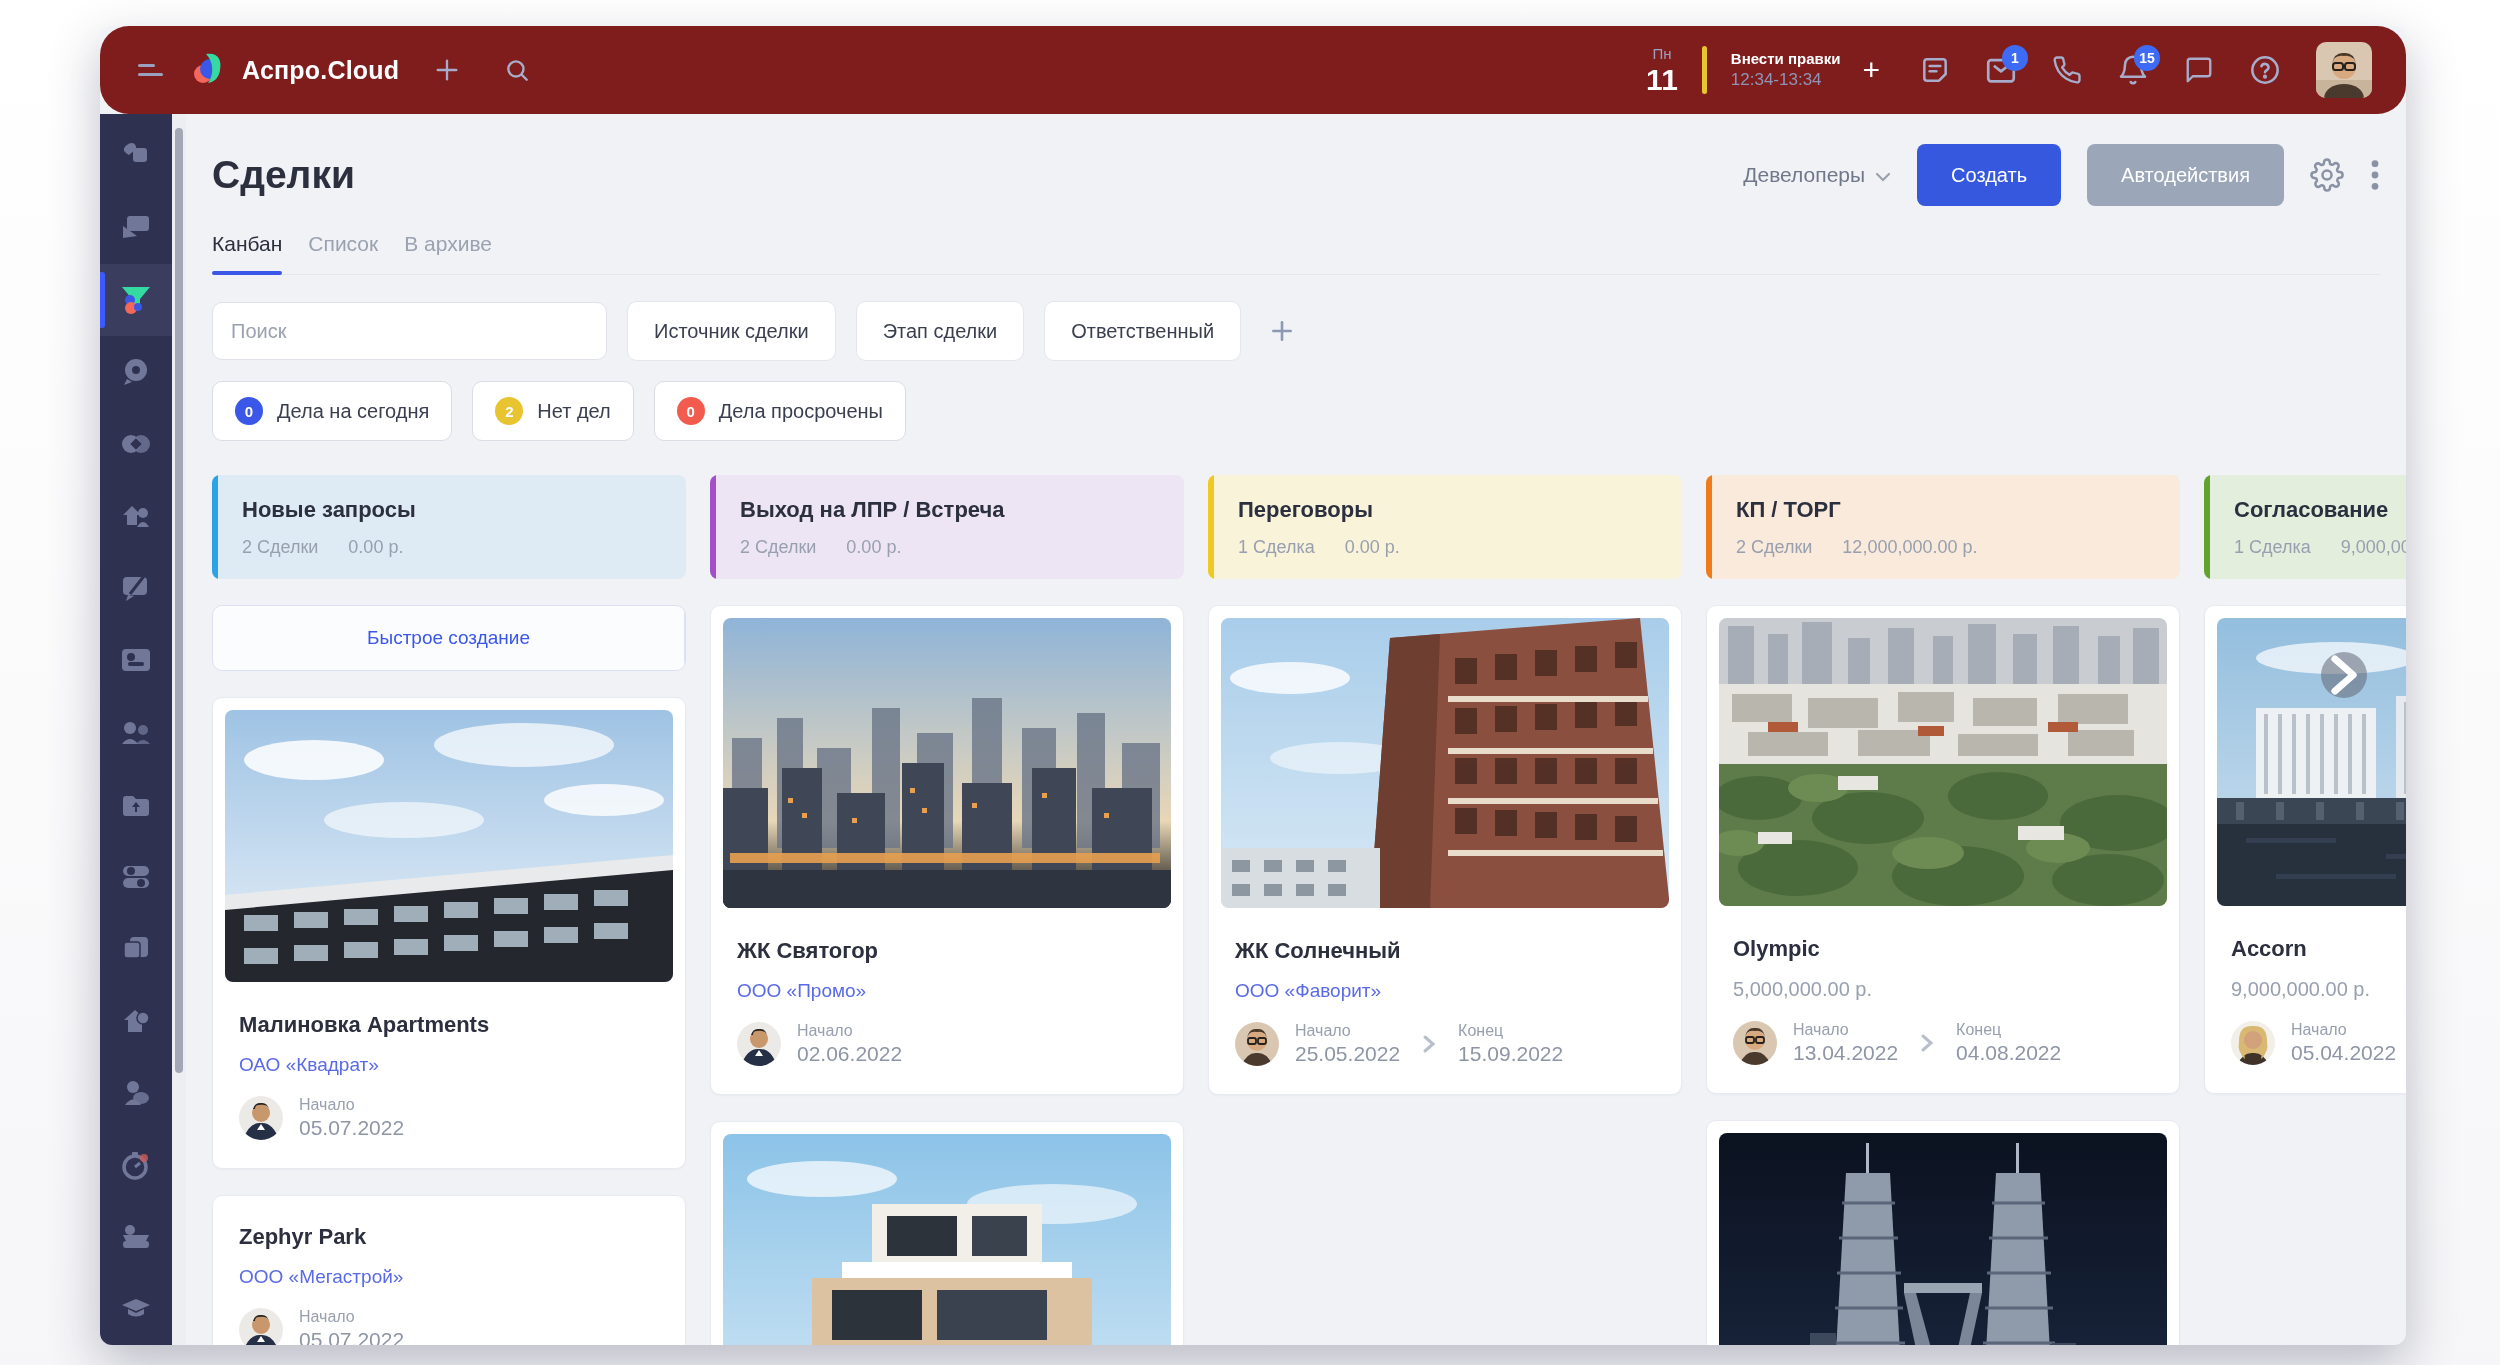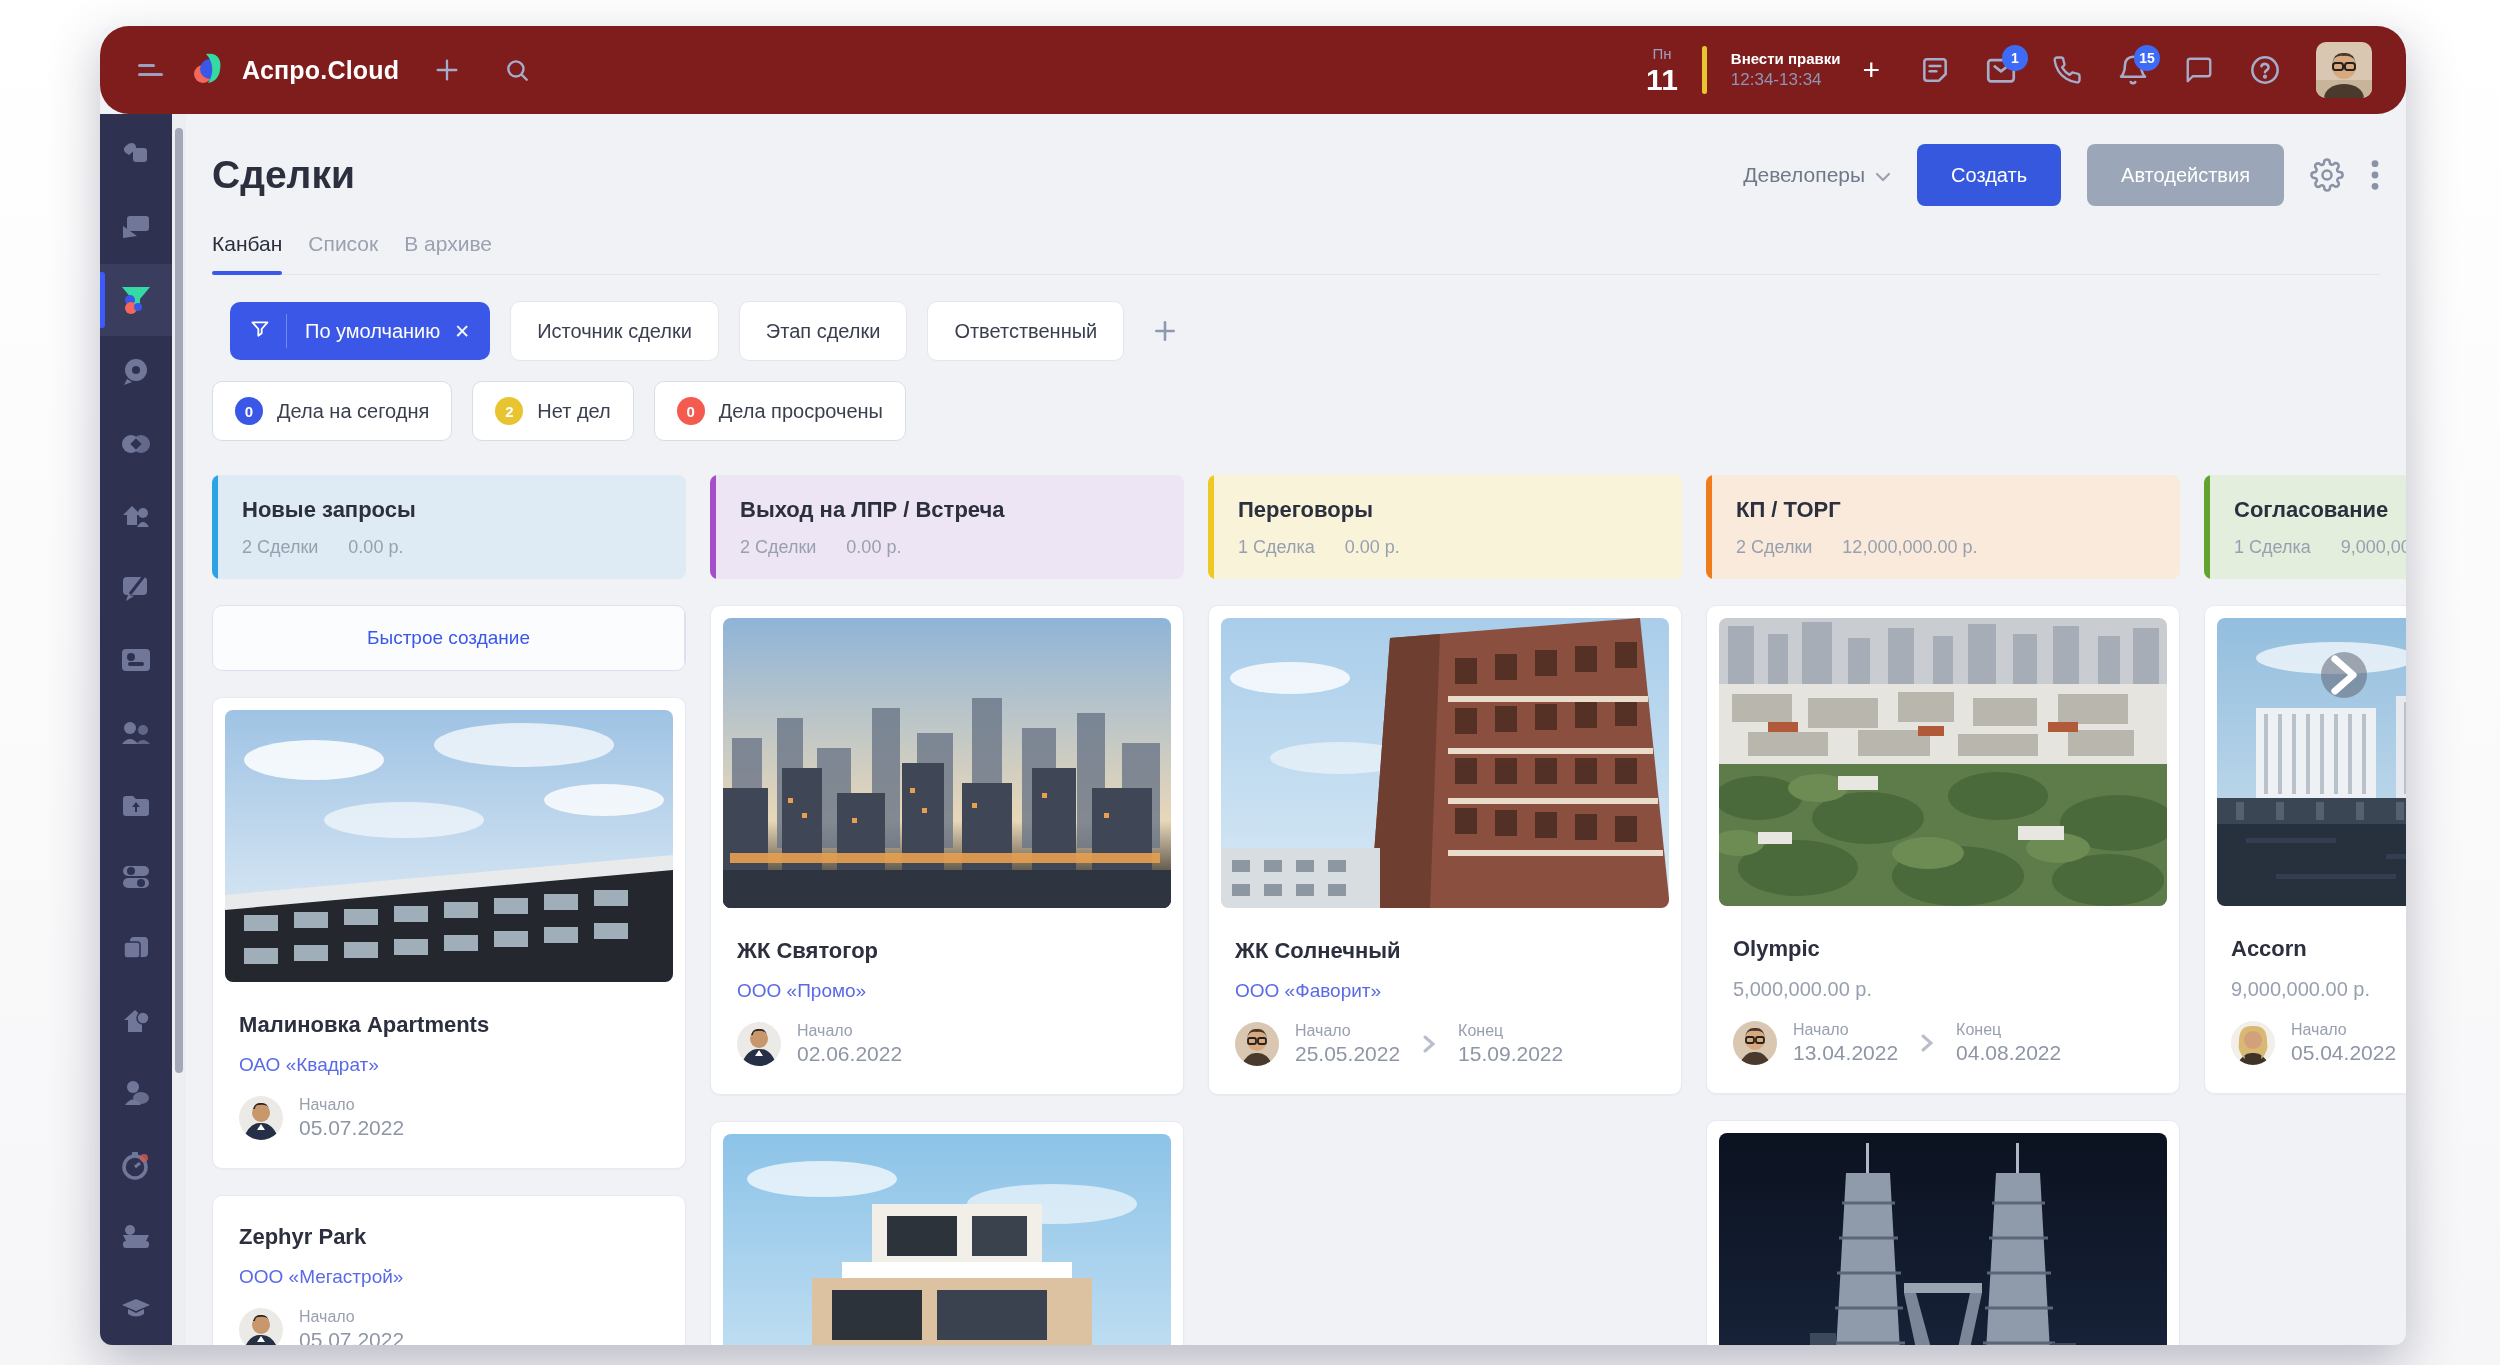--- a/index.html
+++ b/index.html
@@ -351,28 +351,21 @@
         </div>
       </div>
 
       <div class="tabs">
         <div class="tab active">Канбан</div>
         <div class="tab">Список</div>
         <div class="tab">В архиве</div>
       </div>
 
       <div class="frow">
-        <div class="preset">
-          <span><svg width="20" height="20" viewBox="0 0 24 24" fill="none" stroke="#fff" stroke-width="2.2" stroke-linejoin="round">
-                <path d="M3 4h18l-7 8v5l-4 3V12Z"></path>
-              </svg></span>
-          <span class="sep"></span>
-          <span class="plabel">По умолчанию</span>
-          <span class="x">✕</span>
-        </div>
+        <input class="search" placeholder="Поиск" style="">
         <div class="fchip">Источник сделки</div>
         <div class="fchip">Этап сделки</div>
         <div class="fchip">Ответственный</div>
         <div class="fplus">
           <svg width="26" height="26" viewBox="0 0 24 24" fill="none" stroke="#8D99B2" stroke-width="2.4" stroke-linecap="round">
               <line x1="12" y1="4" x2="12" y2="20"></line>
               <line x1="4" y1="12" x2="20" y2="12"></line>
             </svg>
         </div>
       </div>

